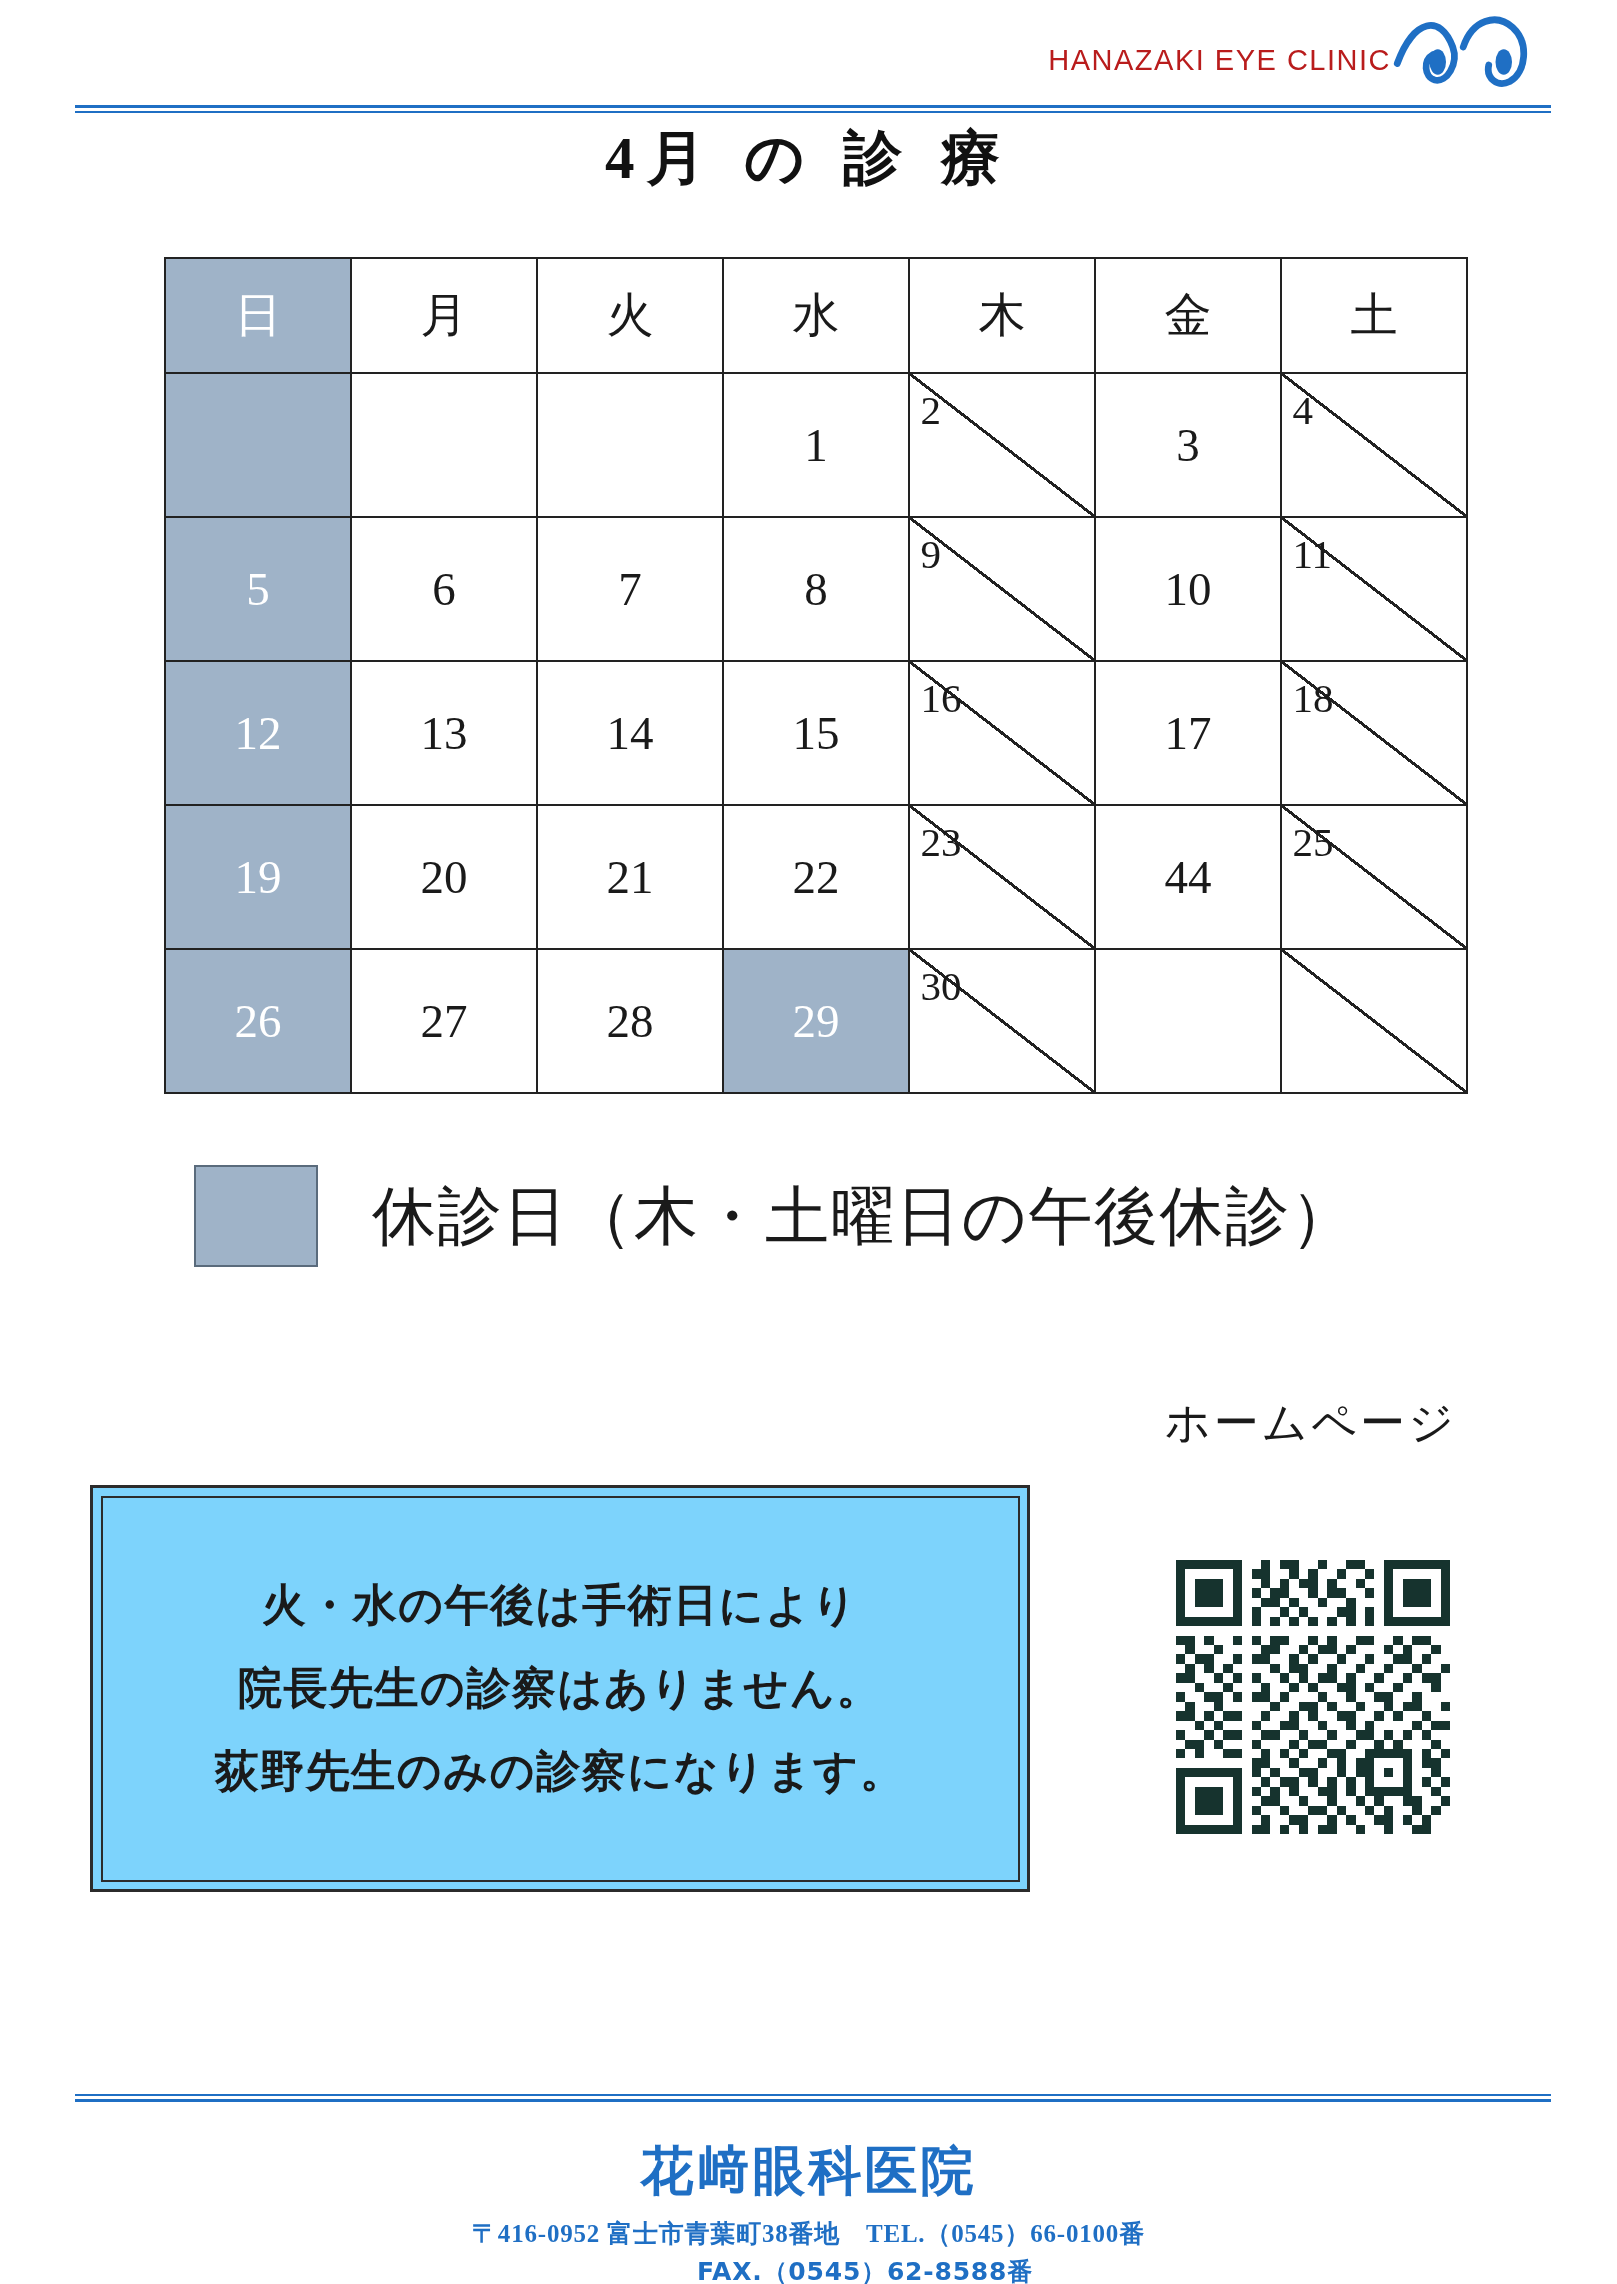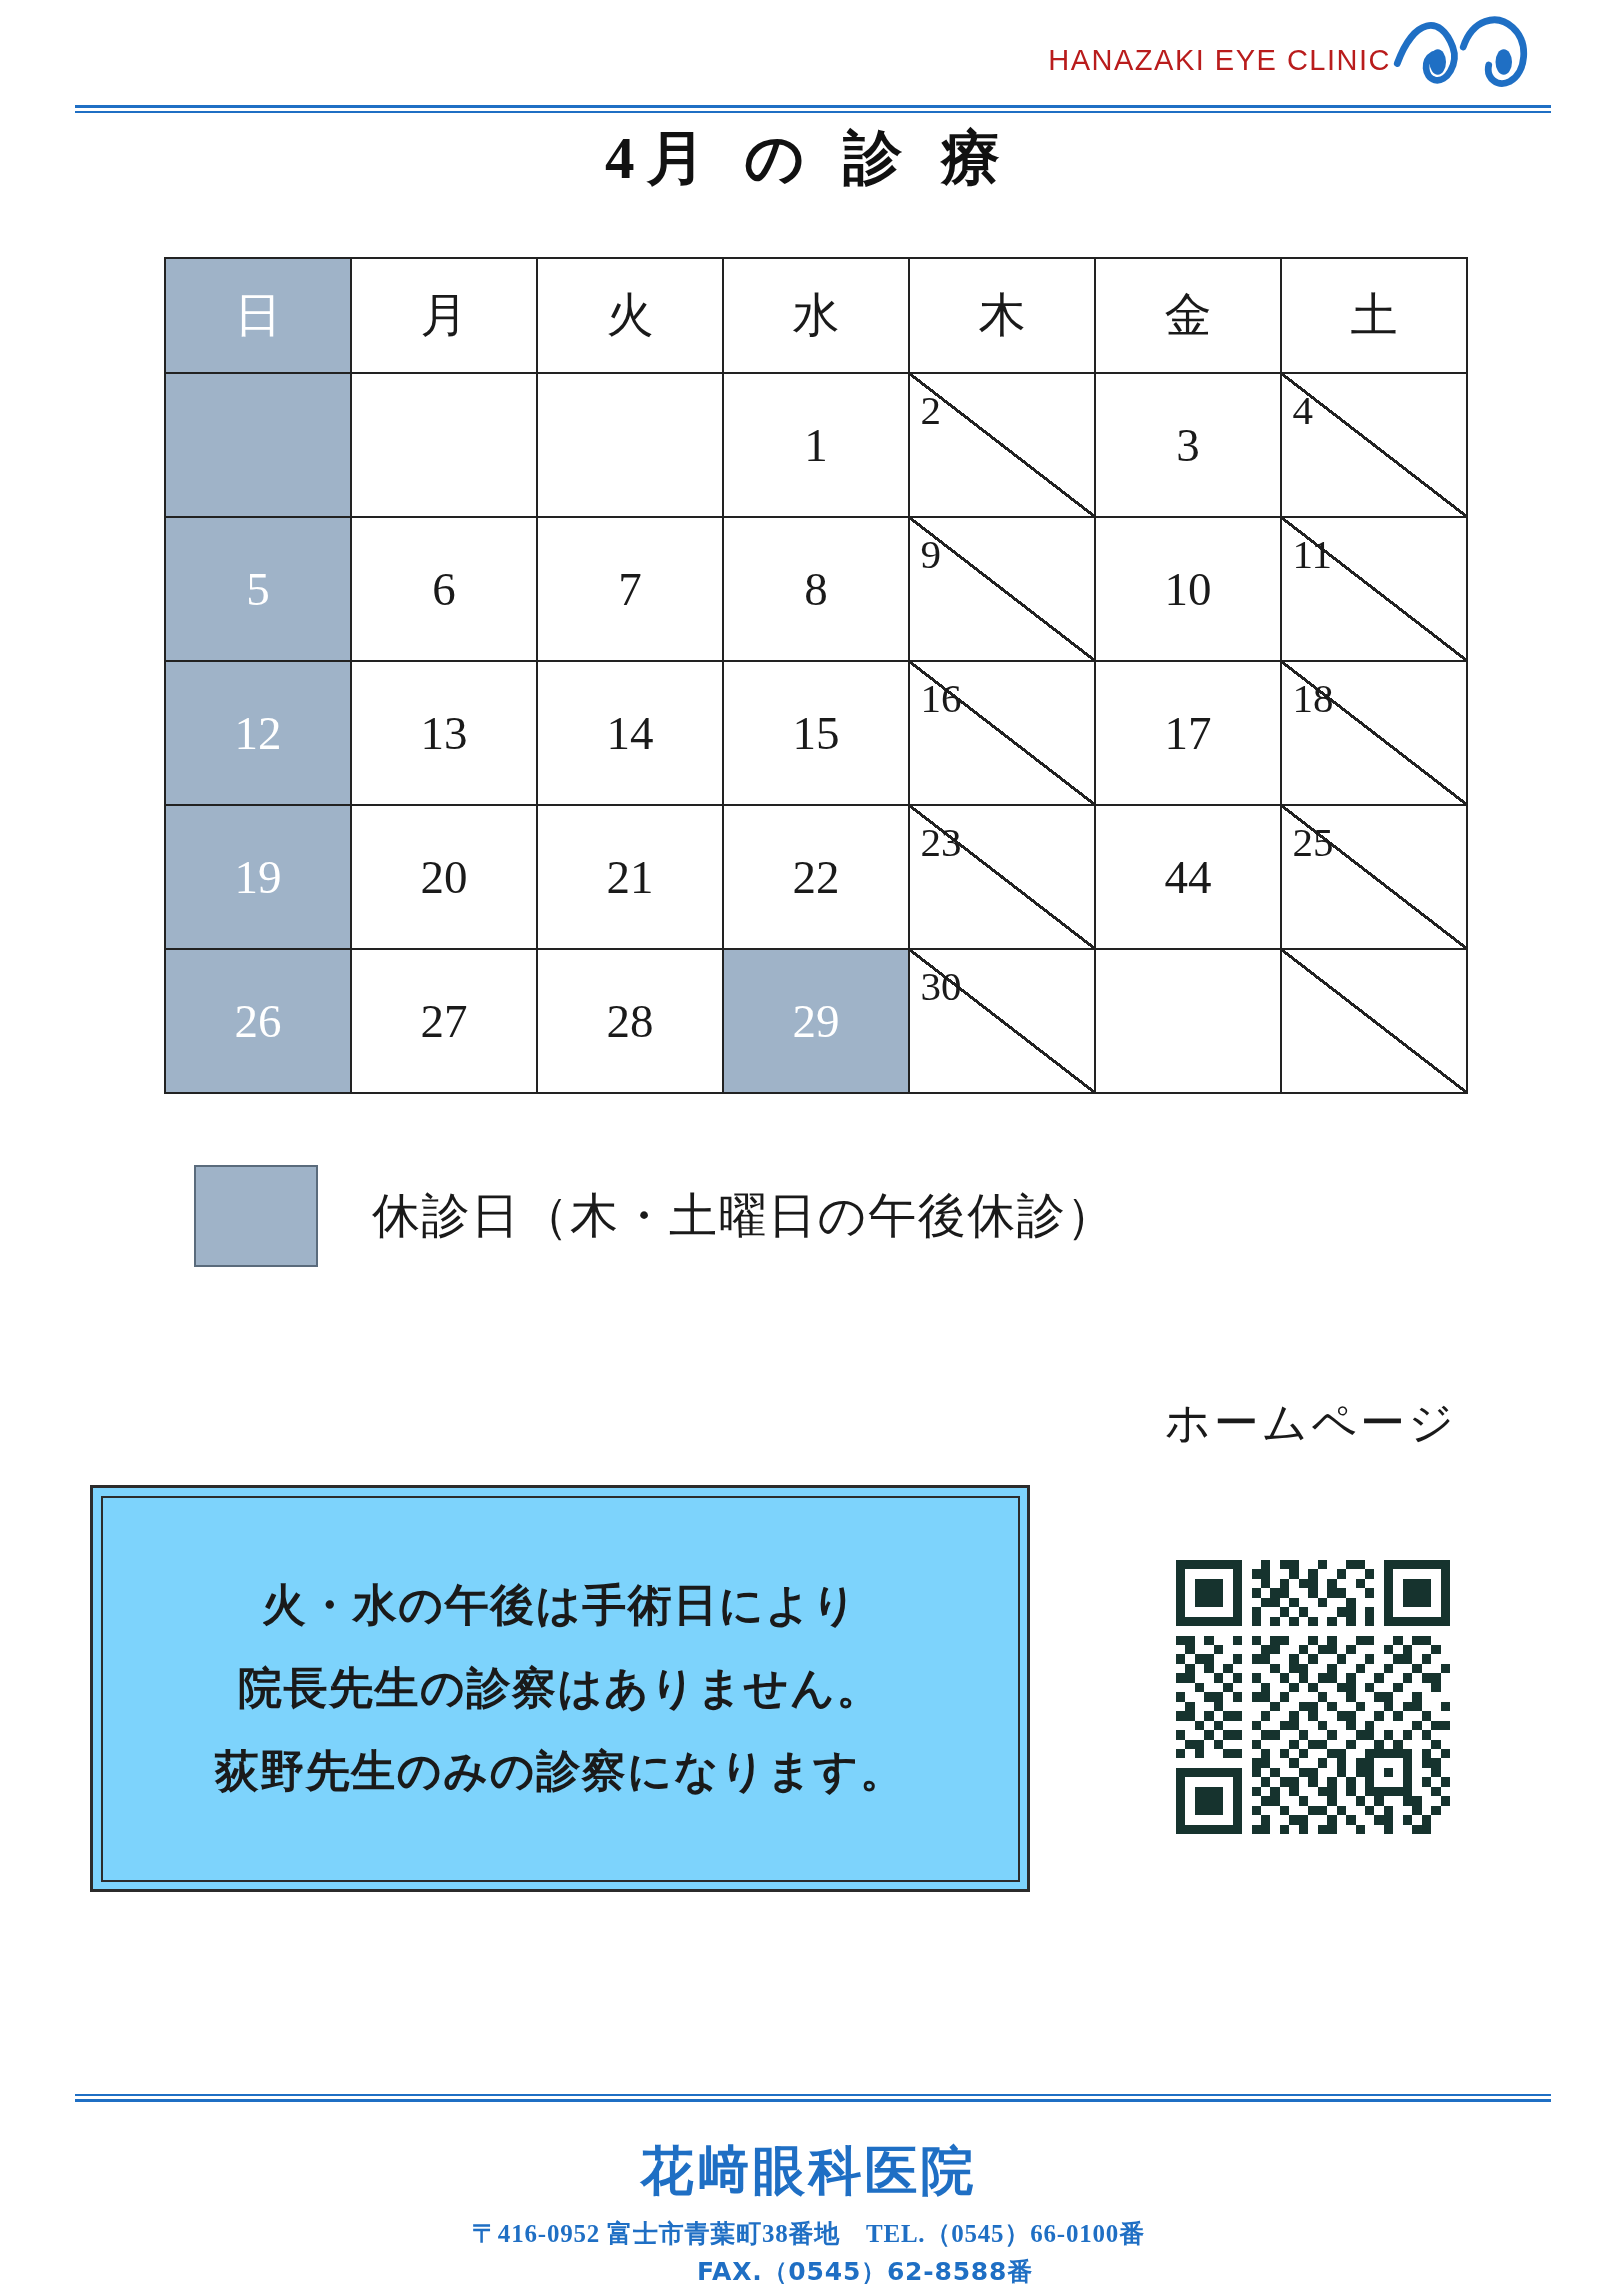--- a/index.html
+++ b/index.html
@@ -140,21 +140,21 @@
     align-items: center;
   }
   .legend-swatch {
     width: 120px;
     height: 98px;
     background: #9fb3c8;
     border: 2.3px solid #5a6b7c;
   }
   .legend-text {
     margin-left: 54px;
-    font-size: 48px;
+    font-size: 64px;
     letter-spacing: 1.5px;
     white-space: nowrap;
   }
 
   
   .hp-label {
     position: absolute;
     right: 160px;
     top: 1393px;
     font-size: 45px;

